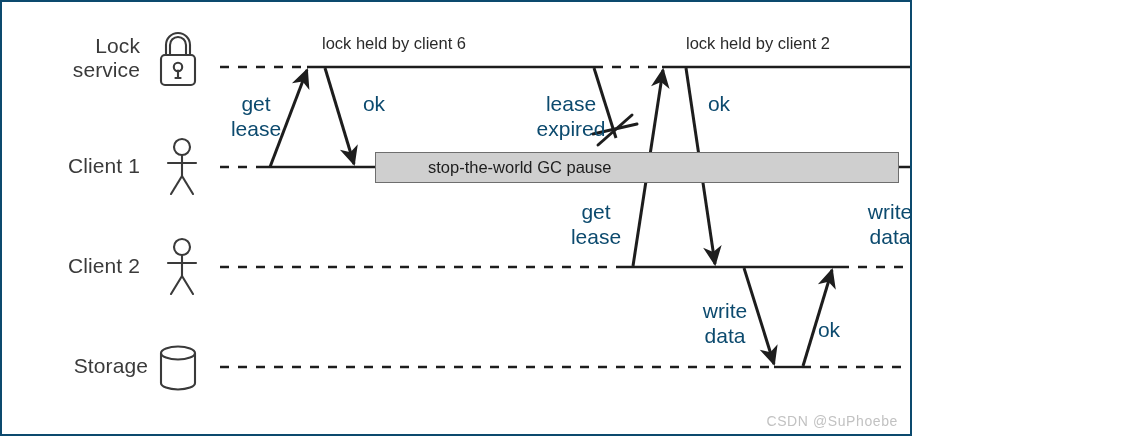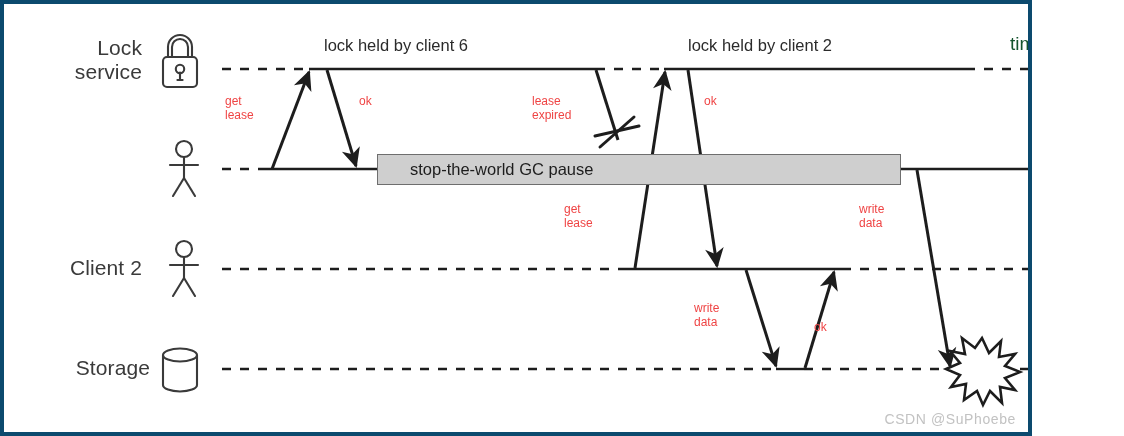--- a/index.html
+++ b/index.html
@@ -2,24 +2,24 @@
 <html><head>
 <meta charset="utf-8">
 <style>
   html, body {
     margin: 0;
     padding: 0;
     background: #ffffff;
   }
   #figure {
     position: relative;
-    width: 1032px;
+    width: 912px;
     height: 436px;
     background: #ffffff;
-    border: 4px solid #0c4a6e;
+    border: 2px solid #0c4a6e;
     box-sizing: border-box;
     font-family: "Liberation Sans", sans-serif;
     overflow: hidden;
   }
   #diagram-svg {
     position: absolute;
     left: 0;
     top: 0;
     width: 1124px;
     height: 436px;
@@ -31,23 +31,24 @@
     text-align: right;
     line-height: 1.12;
     white-space: pre-line;
     letter-spacing: 0.1px;
   }
   .lane-icon {
     position: absolute;
   }
   .edge-label {
     position: absolute;
-    font-size: 12px;
-    color: #ef4444;
+    font-size: 21px;
+    color: #0c4a6e;
     line-height: 1.18;
+    text-align: center;
     white-space: pre-line;
   }
   .phase-label {
     position: absolute;
     font-size: 16.5px;
     color: #2b2b2b;
     white-space: nowrap;
   }
   .axis-label {
     position: absolute;
@@ -59,41 +60,42 @@
     position: absolute;
     background: #cfcfcf;
     border: 1px solid #6e6e6e;
     box-sizing: border-box;
     display: flex;
     align-items: center;
   }
   .gc-box-text {
     font-size: 16.5px;
     color: #1d1d1d;
-    padding-left: 32px;
+    padding-left: 52px;
     white-space: nowrap;
   }
   .watermark {
     position: absolute;
     right: 12px;
     bottom: 5px;
     font-size: 14px;
     color: #c2c2c2;
     letter-spacing: 0.6px;
     white-space: nowrap;
     margin-top: 28px;
   }
 </style>
 </head>
 <body>
 
 <div id="figure">
 
   <div class="lane-label" style="left:20px; top:32px; width:118px;">Lock
 service</div>
+  <div class="lane-label" style="left:20px; top:152px; width:118px;">Client 1</div>
   <div class="lane-label" style="left:20px; top:252px; width:118px;">Client 2</div>
   <div class="lane-label" style="left:28px; top:352px; width:118px;">Storage</div>
 
   <div class="lane-icon" style="left:150px; top:26px; width:52px; height:62px;">
     <svg width="52" height="62" viewBox="0 0 52 62" fill="none" stroke="#3a3a3a" stroke-width="2.1">
       <path d="M14 27 V17 a12 12 0 0 1 24 0 V27"></path>
       <path d="M18 27 V17 a8 8 0 0 1 16 0 V27"></path>
       <rect x="9" y="27" width="34" height="30" rx="4" ry="4"></rect>
       <circle cx="26" cy="39" r="4.2"></circle>
       <path d="M26 42.5 L26 50" stroke-linecap="round"></path>

